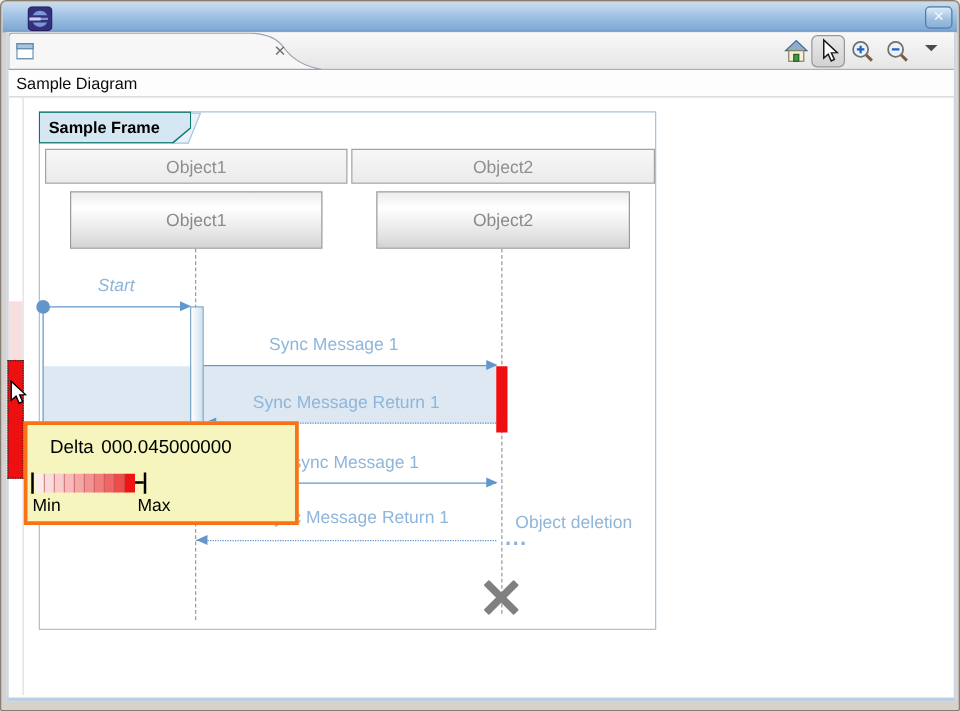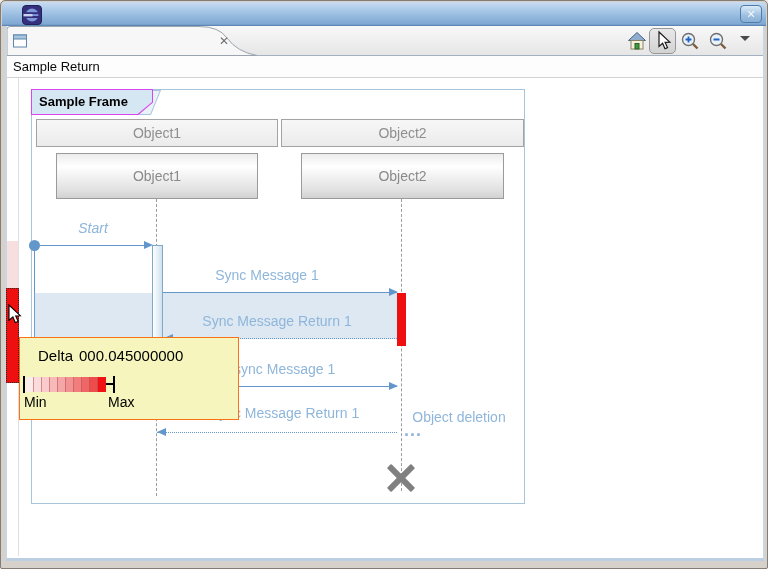--- a/index.html
+++ b/index.html
@@ -31,21 +31,21 @@
               border-bottom:1px solid #d4d2d0;font-size:13px;color:#0a0a0a;line-height:21px;padding-left:6px;}
   
   .timestrip{position:absolute;left:6px;top:77px;width:12px;height:478px;border-right:1px solid #e0e0e0;}
   .tc-pink{position:absolute;left:6px;top:240px;width:11px;height:47px;background:var(--pink,#f8dfdf);}
   .tc-red{position:absolute;left:5px;top:287px;width:13px;height:95px;background:var(--red,#ee1010);
           border:1px dotted #2a2a2a;}
   
   .frame{position:absolute;left:30px;top:88px;width:494px;height:415px;border:1px solid var(--frame-border,#a6c4da);}
   .frame-flap{position:absolute;left:142px;top:89px;width:13px;height:25px;background:#e9f2f9;
               border:1px solid #a6c4da;transform:skewX(-22deg);}
-  .frame-label{position:absolute;left:30px;top:88px;width:122px;height:26px;background:#d946ef;
+  .frame-label{position:absolute;left:30px;top:88px;width:122px;height:26px;background:#0f766e;
                clip-path:polygon(0 0,100% 0,100% 52%,88% 100%,0 100%);}
   .frame-label-inner{position:absolute;left:1px;top:1px;width:120px;height:24px;background:#d5e7f3;
                clip-path:polygon(0 0,100% 0,100% 50%,88% 100%,0 100%);
                font-size:13px;font-weight:bold;color:#000;line-height:24px;padding-left:7px;}
   .hdr{position:absolute;top:118px;height:28px;background:linear-gradient(#f7f7f7,#ebebeb);
        border:1px solid #a3a3a3;color:#8f8f8f;font-size:14px;text-align:center;line-height:26px;}
   .obox{position:absolute;top:152px;height:46px;background:linear-gradient(#ececec,#ffffff 28%,#e2e2e2 80%,#d2d2d2);
         border:1px solid #9a9a9a;color:#8a8a8a;font-size:14px;text-align:center;line-height:44px;}
   .lifeline{position:absolute;width:0;border-left:1px dashed #9c9c9c;}
   .msg-line{position:absolute;height:0;border-top:1px solid var(--accent,#6397cb);}
@@ -61,21 +61,21 @@
   .highlight{position:absolute;left:33px;top:292px;width:363px;height:46px;background:var(--highlight,rgba(141,179,211,0.30));
              border-bottom:1px dotted var(--accent,#6397cb);}
   .activation{position:absolute;left:151px;top:244px;width:11px;height:96px;
               background:linear-gradient(90deg,#ffffff,#cfe2f0);border:1px solid #7fa9c8;}
   .redbar{position:absolute;background:var(--red,#ee1010);}
   .stop-arm{position:absolute;left:383px;top:474px;width:34px;height:6px;background:#808080;border-radius:1px;}
   .ellipsis{position:absolute;left:403px;top:419px;font-size:18px;font-weight:bold;letter-spacing:1px;
             color:var(--label-blue,#8fb6da);}
   
   .tooltip{position:absolute;left:18px;top:336px;width:220px;height:83px;background:var(--tooltip-bg,#f5f5bd);
-           border:1px solid #f97316;z-index:30;}
+           border:3px solid #f97316;z-index:30;}
   .tt-row1{position:absolute;left:18px;top:9px;font-size:15px;color:#000;}
   .tt-val{margin-left:6px;}
   .gauge{position:absolute;left:3px;top:37px;height:18px;display:flex;align-items:center;}
   .gtick{width:2px;height:17px;background:#000;}
   .gsegs{display:flex;height:15px;margin-left:1px;}
   .gseg{width:8px;height:15px;border-right:1px solid rgba(186,66,66,0.55);}
   .gseg:last-child{border-right:none;}
   .gconn{width:7px;height:2px;background:#000;}
   .tt-min{position:absolute;left:4px;top:56px;font-size:14px;color:#000;}
   .tt-max{position:absolute;left:88px;top:56px;font-size:14px;color:#000;}
@@ -127,21 +127,21 @@
   </svg>
   <svg class="tbtn" style="left:707px;" viewBox="0 0 20 20">
     <circle cx="8.5" cy="8.5" r="6" fill="#eaf2fa" stroke="#6f6f6f" stroke-width="1.4"></circle>
     <line x1="13" y1="13" x2="17.5" y2="17.5" stroke="#7c5c3c" stroke-width="2.4"></line>
     <line x1="5.5" y1="8.5" x2="11.5" y2="8.5" stroke="#1f62c4" stroke-width="1.8"></line>
   </svg>
   <svg class="menu-arrow" viewBox="0 0 12 7">
     <polygon points="1,1 11,1 6,6" fill="#4a4a4a"></polygon>
   </svg>
 
-  <div class="breadcrumb">Sample Return</div>
+  <div class="breadcrumb">Sample Diagram</div>
 
   <div class="timestrip"></div>
   <div class="tc-pink"></div>
   <div class="tc-red"></div>
 
   <div class="frame"></div>
   <div class="frame-flap"></div>
   <div class="frame-label">
     <div class="frame-label-inner">Sample Frame</div>
   </div>

